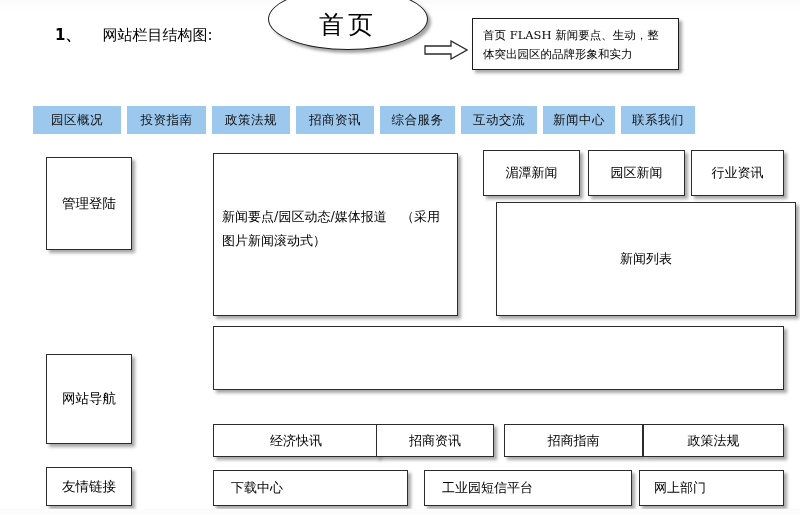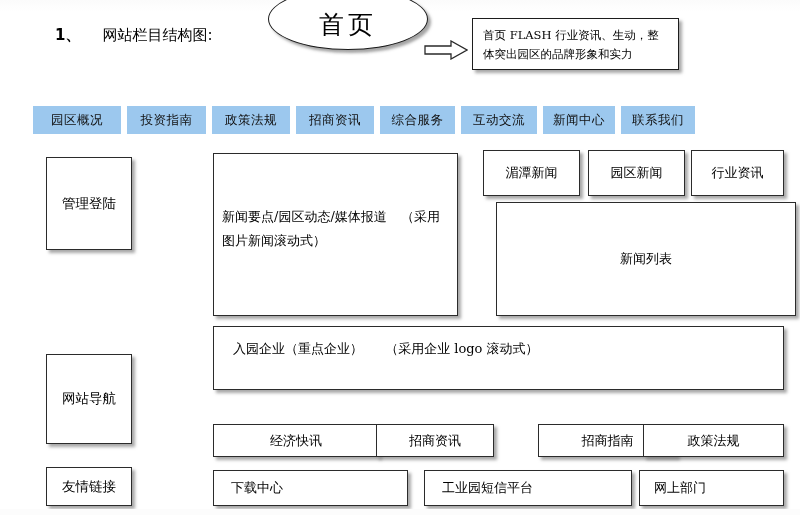--- a/index.html
+++ b/index.html
@@ -135,21 +135,21 @@
     <span>首页</span>
   </div>
 
   <div class="arrow">
     <svg width="44" height="20" viewBox="0 0 44 20">
       <polygon points="1,6 27,6 27,1 43,10 27,19 27,14 1,14" fill="#ffffff" stroke="#2a2a2a" stroke-width="1.3"></polygon>
     </svg>
   </div>
 
   <div class="flash-box">
-    <p>首页 FLASH 行业资讯、生动，整</p>
+    <p>首页 FLASH 新闻要点、生动，整</p>
     <p>体突出园区的品牌形象和实力</p>
   </div>
 
   <div class="nav">
     <div class="nav-item" style="width:88px">园区概况</div>
     <div class="nav-item" style="width:79px">投资指南</div>
     <div class="nav-item" style="width:78px">政策法规</div>
     <div class="nav-item" style="width:78px">招商资讯</div>
     <div class="nav-item" style="width:75px">综合服务</div>
     <div class="nav-item" style="width:76px">互动交流</div>
@@ -167,28 +167,24 @@
     <span class="l2">（采用图片新闻滚动式）</span>
   </div>
 
   <div class="box" style="left:483px;top:150px;width:97px;height:46px;">湄潭新闻</div>
   <div class="box" style="left:588px;top:150px;width:97px;height:46px;">园区新闻</div>
   <div class="box" style="left:691px;top:150px;width:93px;height:46px;">行业资讯</div>
 
   <div class="box" style="left:496px;top:202px;width:300px;height:114px;">新闻列表</div>
 
   <div class="box" style="left:213px;top:326px;width:571px;height:64px;"></div>
-  <div class="enterprise-text">
-    <span class="l1">入园企业（重点企业）</span>
-    <span class="l2">（采用企业 logo 滚动式）</span>
-  </div>
 
   <div class="box" style="left:213px;top:424px;width:166px;height:33px;">经济快讯</div>
   <div class="box" style="left:376px;top:424px;width:118px;height:33px;">招商资讯</div>
-  <div class="box" style="left:504px;top:424px;width:139px;height:33px;margin-left:34px;">招商指南</div>
+  <div class="box" style="left:504px;top:424px;width:139px;height:33px;">招商指南</div>
   <div class="box" style="left:643px;top:424px;width:141px;height:33px;">政策法规</div>
 
   <div class="box left" style="left:213px;top:470px;width:195px;height:36px;padding-left:17px;">下载中心</div>
   <div class="box left" style="left:424px;top:470px;width:208px;height:36px;padding-left:17px;">工业园短信平台</div>
   <div class="box left" style="left:639px;top:470px;width:145px;height:36px;padding-left:14px;">网上部门</div>
 
   <div class="bottom-band"></div>
 </div>
 
 </body></html>

